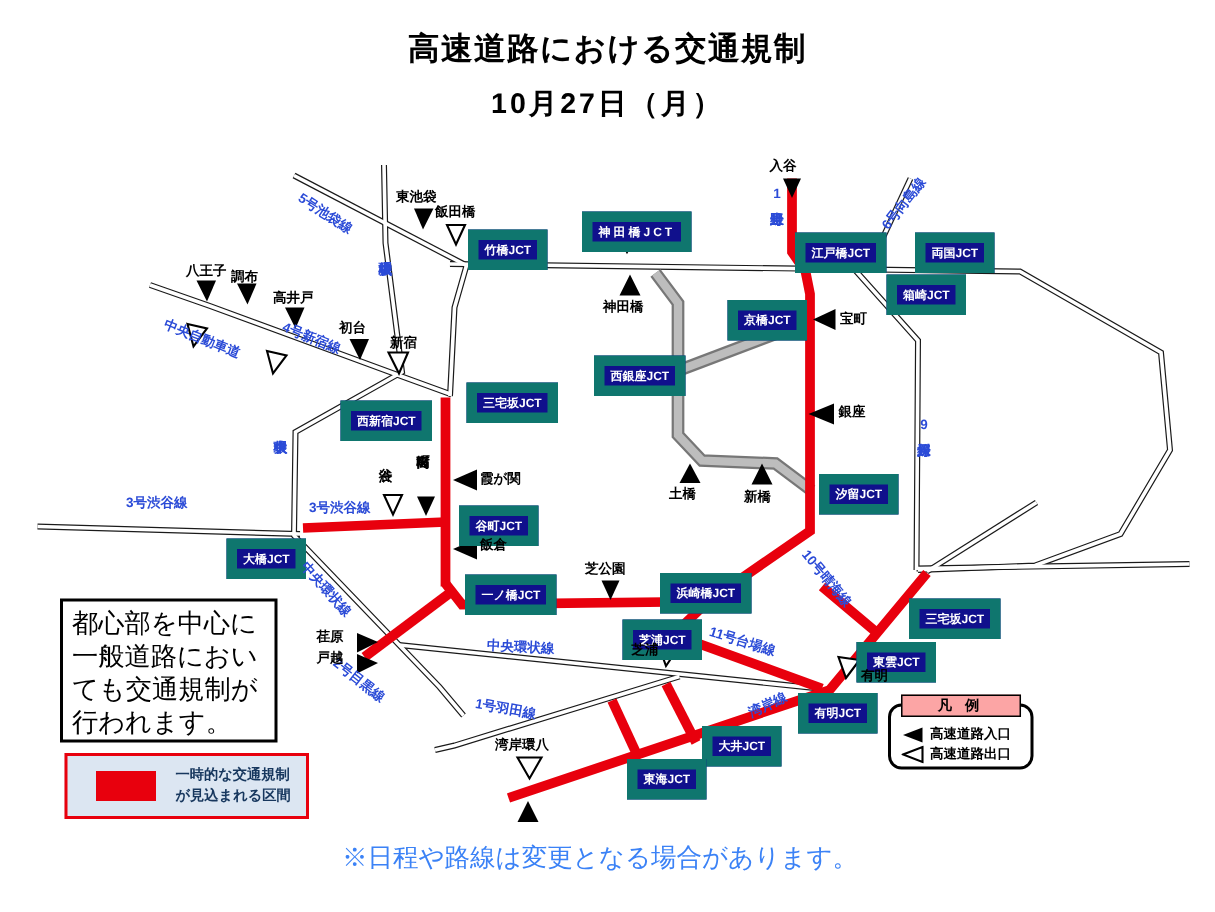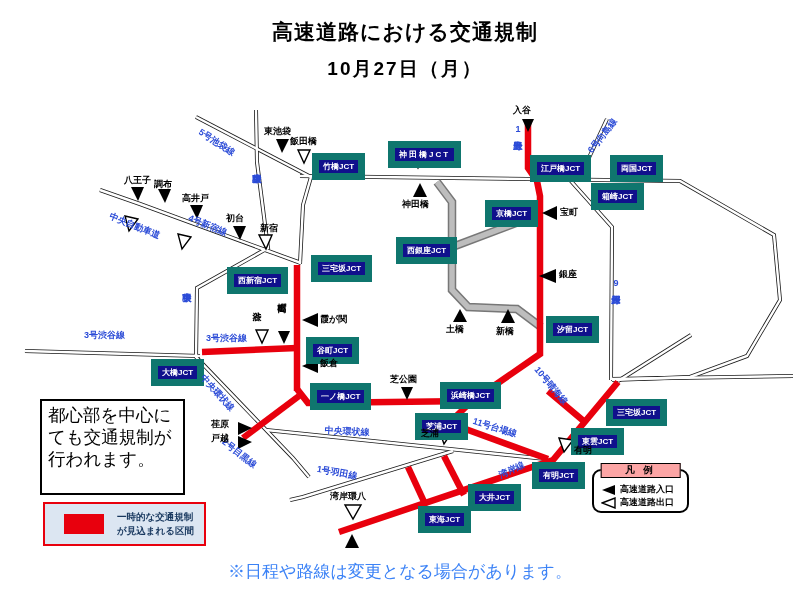--- a/index.html
+++ b/index.html
@@ -194,20 +194,21 @@
   <div class="elabel" style="left:496px;top:325px">新橋</div>
   <div class="elabel" style="left:390px;top:373px">芝公園</div>
   <div class="elabel" style="left:421px;top:427px">芝浦</div>
   <div class="elabel" style="left:211px;top:418px">荏原</div>
   <div class="elabel" style="left:211px;top:432px">戸越</div>
   <div class="elabel" style="left:330px;top:490px">湾岸環八</div>
   <div class="elabel" style="left:574px;top:444px">有明</div>
 
   <div class="info-box">
     <div>都心部を中心に</div>
+    <div>一般道路におい</div>
     <div>ても交通規制が</div>
     <div>行われます。</div>
   </div>
 
   <div class="rleg">
     <div class="swatch"></div>
     <div class="txt">
       <div>一時的な交通規制</div>
       <div>が見込まれる区間</div>
     </div>

